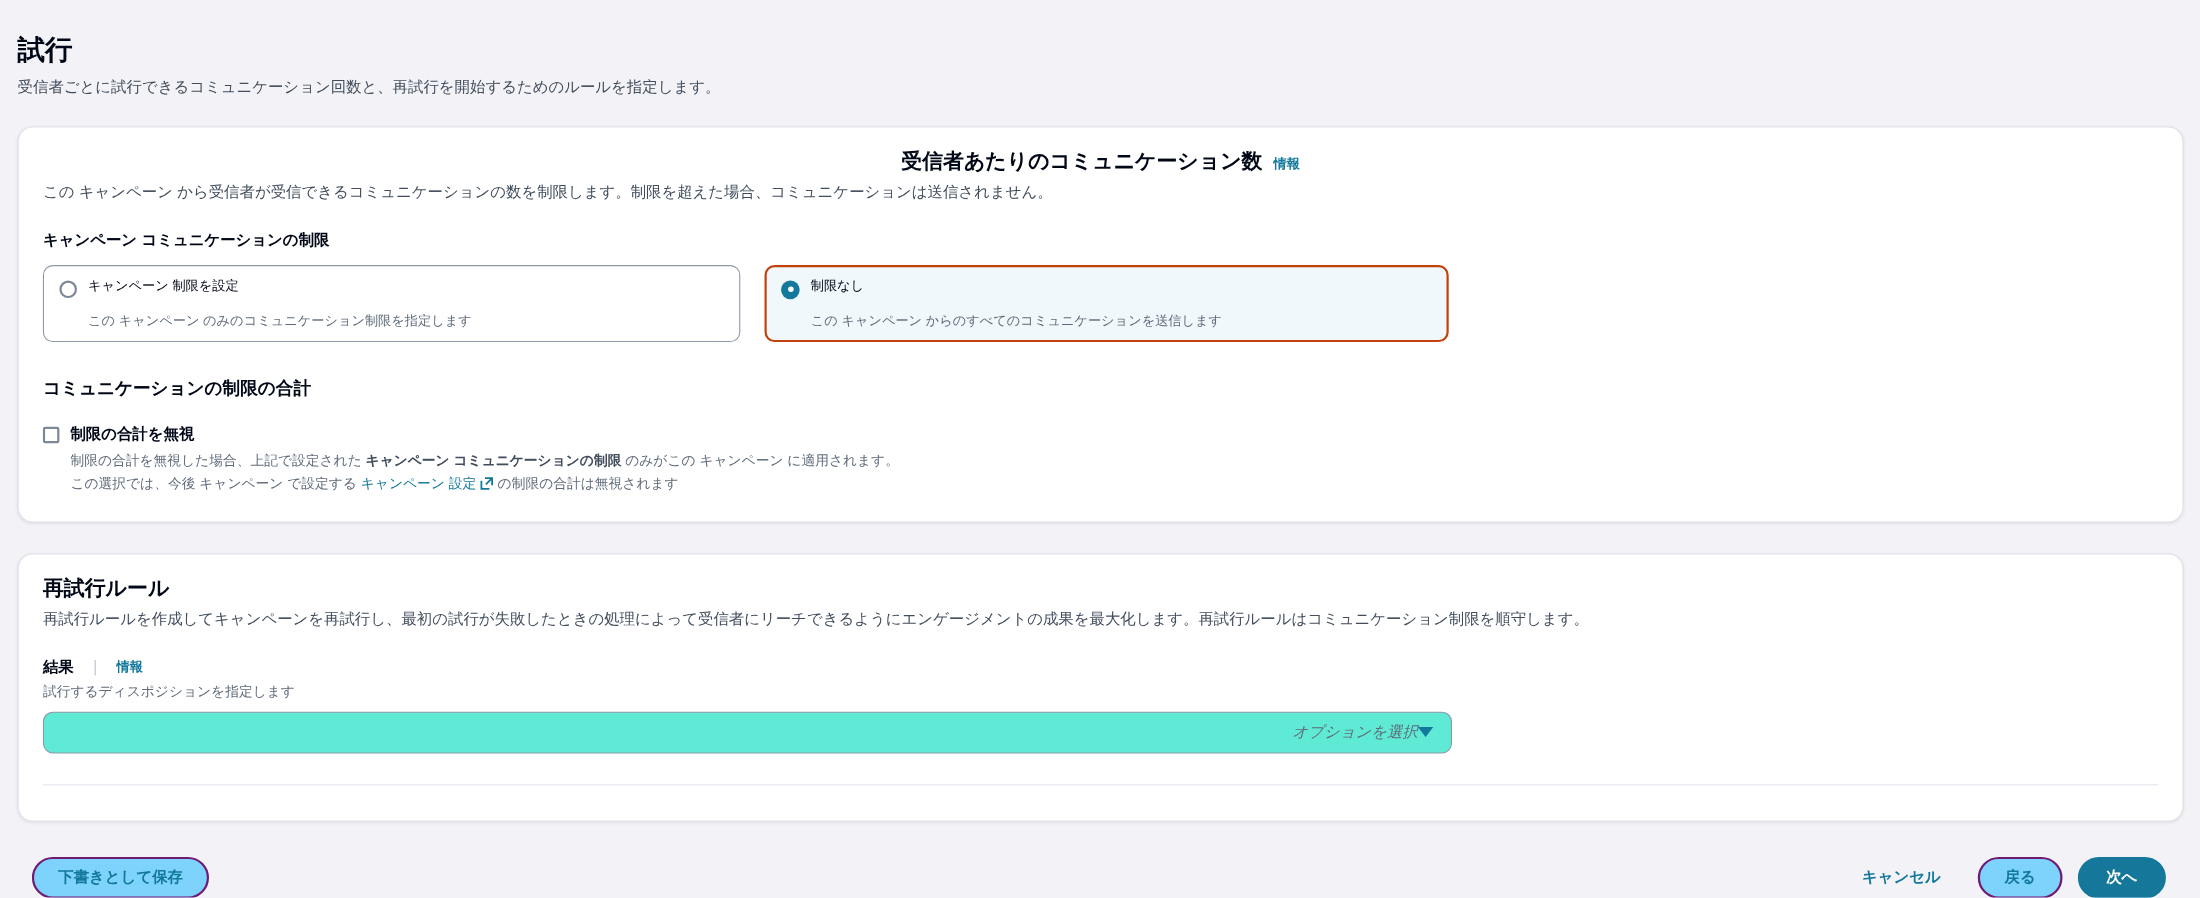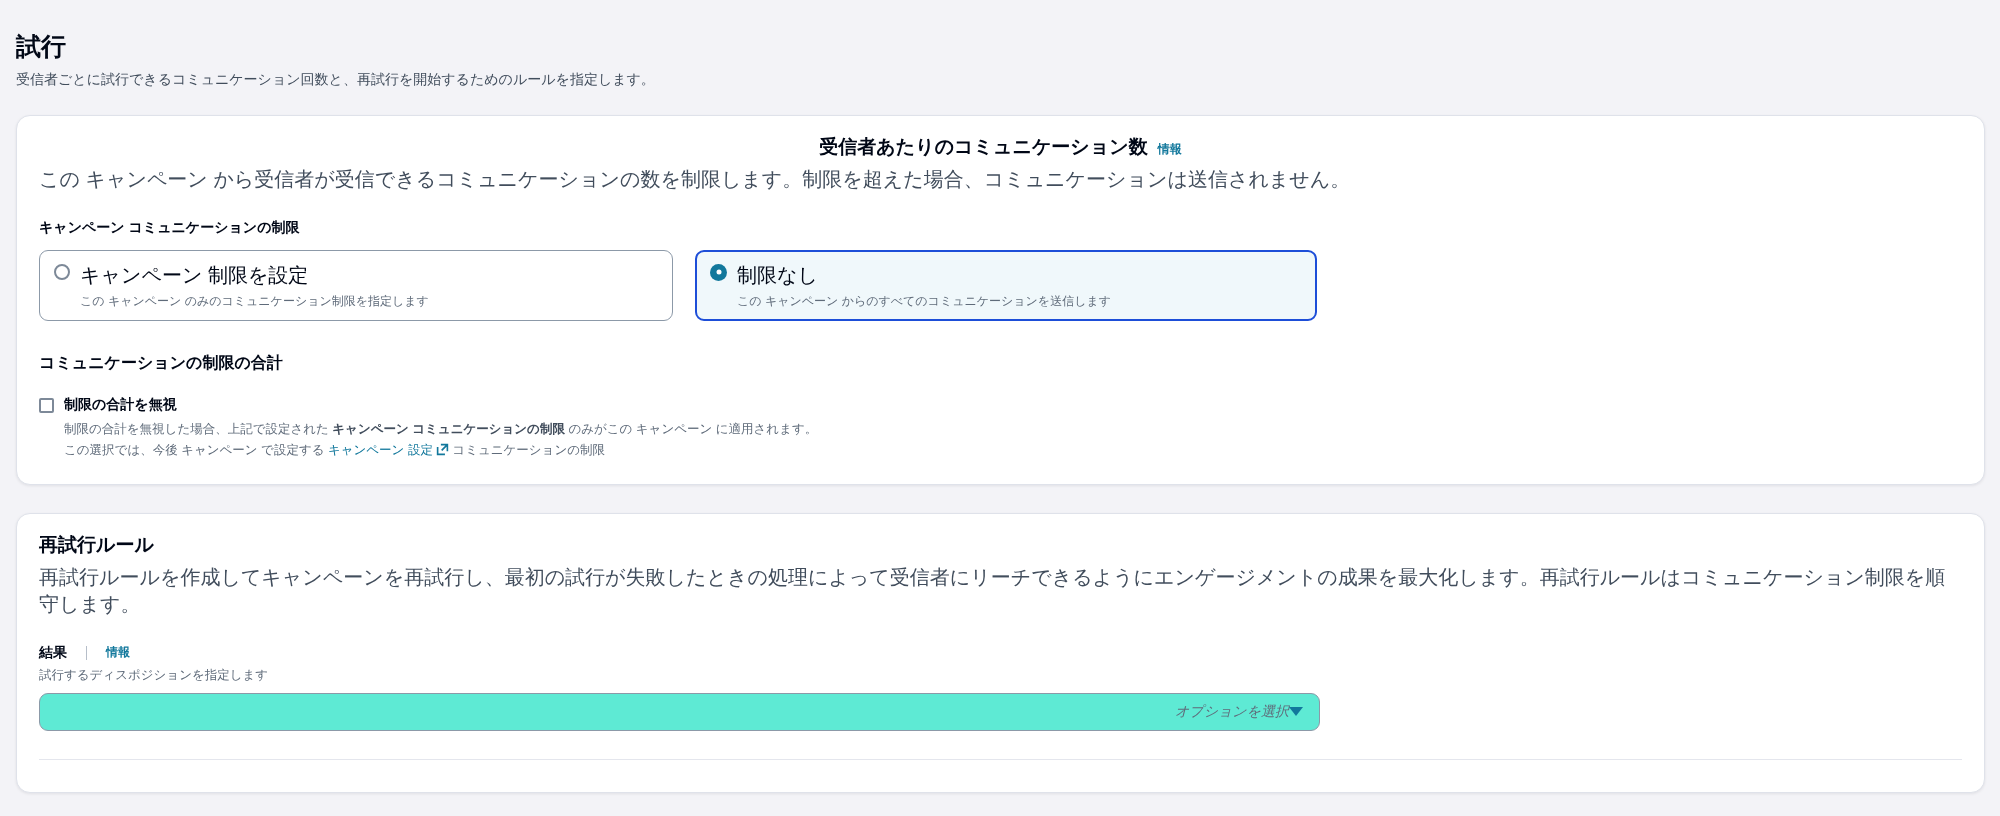--- a/index.html
+++ b/index.html
@@ -23,60 +23,60 @@
     box-shadow: 0 1px 3px rgba(0, 7, 22, 0.08);
     margin-top: 0;
     padding: 18px 22px 22px 22px;
   }
   .card-1 { margin-top: 26px; min-height: 355px; }
   .card-2 { margin-top: 28px; min-height: 240px; padding-bottom: 0; }
 
   .card-title-row { display: flex; align-items: baseline; gap: 10px; justify-content: center; }
   .card-title { font-size: 19px; font-weight: 700; color: #000716; }
   .info-link { font-size: 12px; font-weight: 700; color: #12789c; cursor: pointer; text-decoration: none; }
-  .card-desc { font-size: 20px; color: #414d5c; margin-top: 6px; }
+  .card-desc { font-size: 14px; color: #414d5c; margin-top: 6px; }
 
   .field-label { font-size: 14px; font-weight: 700; color: #000716; margin-top: 26px; }
 
   .tiles { display: flex; gap: 22px; margin-top: 13px; }
   .tile {
     width: 634px;
     min-height: 63px;
     border: 1px solid #8c99a8;
     border-radius: 9px;
     background: #ffffff;
     padding: 10px 14px 10px 14px;
     display: flex;
     gap: 10px;
     cursor: pointer;
   }
   .tile.selected {
-    border: 2px solid #1d4ed8;
+    border: 2px solid #c2410c;
     background: #f0f8fb;
     padding: 9px 13px 9px 13px;
     width: 622px;
   }
   .radio-outer {
     width: 16px; height: 16px; border-radius: 50%;
     border: 2px solid #7d8998; background: #fff;
     margin-top: 3px; flex: none;
     position: relative;
   }
   .tile.selected .radio-outer { border: none; background: #12789c; width: 17px; height: 17px; }
   .radio-inner {
     display: none;
   }
   .tile.selected .radio-inner {
     display: block;
     position: absolute; left: 50%; top: 50%;
     width: 5px; height: 5px; border-radius: 50%;
     background: #ffffff; transform: translate(-50%, -50%);
   }
-  .tile-label { font-size: 20px; color: #000716; line-height: 1.45; }
-  .tile-desc { font-size: 12px; color: #5f6b7a; margin-top: 3px; }
+  .tile-label { font-size: 12px; color: #000716; line-height: 1.45; }
+  .tile-desc { font-size: 12px; color: #5f6b7a; margin-top: 14px; }
 
   .section-heading { font-size: 16px; font-weight: 700; color: #000716; margin-top: 32px; }
 
   .checkbox-row { display: flex; gap: 10px; margin-top: 22px; }
   .checkbox-box {
     width: 15px; height: 15px; border: 2px solid #7d8998; border-radius: 2px;
     background: #fff; margin-top: 2px; flex: none; cursor: pointer;
   }
   .checkbox-label { font-size: 14px; font-weight: 700; color: #000716; cursor: pointer; }
   .checkbox-desc { font-size: 12.5px; color: #5f6b7a; margin-top: 5px; line-height: 1.6; font-weight: 400; }
@@ -169,21 +169,21 @@
     <h3 class="section-heading">コミュニケーションの制限の合計</h3>
 
     <div class="checkbox-row">
       <span class="checkbox-box"></span>
       <div>
         <div class="checkbox-label">制限の合計を無視</div>
         <div class="checkbox-desc">
           <div><span>制限の合計を無視した場合、上記で設定された </span><span class="bold-seg">キャンペーン コミュニケーションの制限</span><span> のみがこの キャンペーン に適用されます。</span></div>
           <div class="sub-line"><span>この選択では、今後 キャンペーン で設定する </span><a class="text-link">キャンペーン 設定</a><span class="ext-icon"><svg width="13" height="13" viewBox="0 0 16 16" fill="none" stroke="#12789c" stroke-width="2">
                   <path d="M2 5 v9 h9 M6 2 h8 v8 M14 2 L7 9"></path>
-                </svg></span><span> コミュニケーションの制限</span></div>
+                </svg></span><span> の制限の合計は無視されます</span></div>
         </div>
       </div>
     </div>
   </section>
 
   <section class="card card-2">
     <h2 class="card-title">再試行ルール</h2>
     <div class="card-desc">再試行ルールを作成してキャンペーンを再試行し、最初の試行が失敗したときの処理によって受信者にリーチできるようにエンゲージメントの成果を最大化します。再試行ルールはコミュニケーション制限を順守します。</div>
 
     <div class="result-row">

